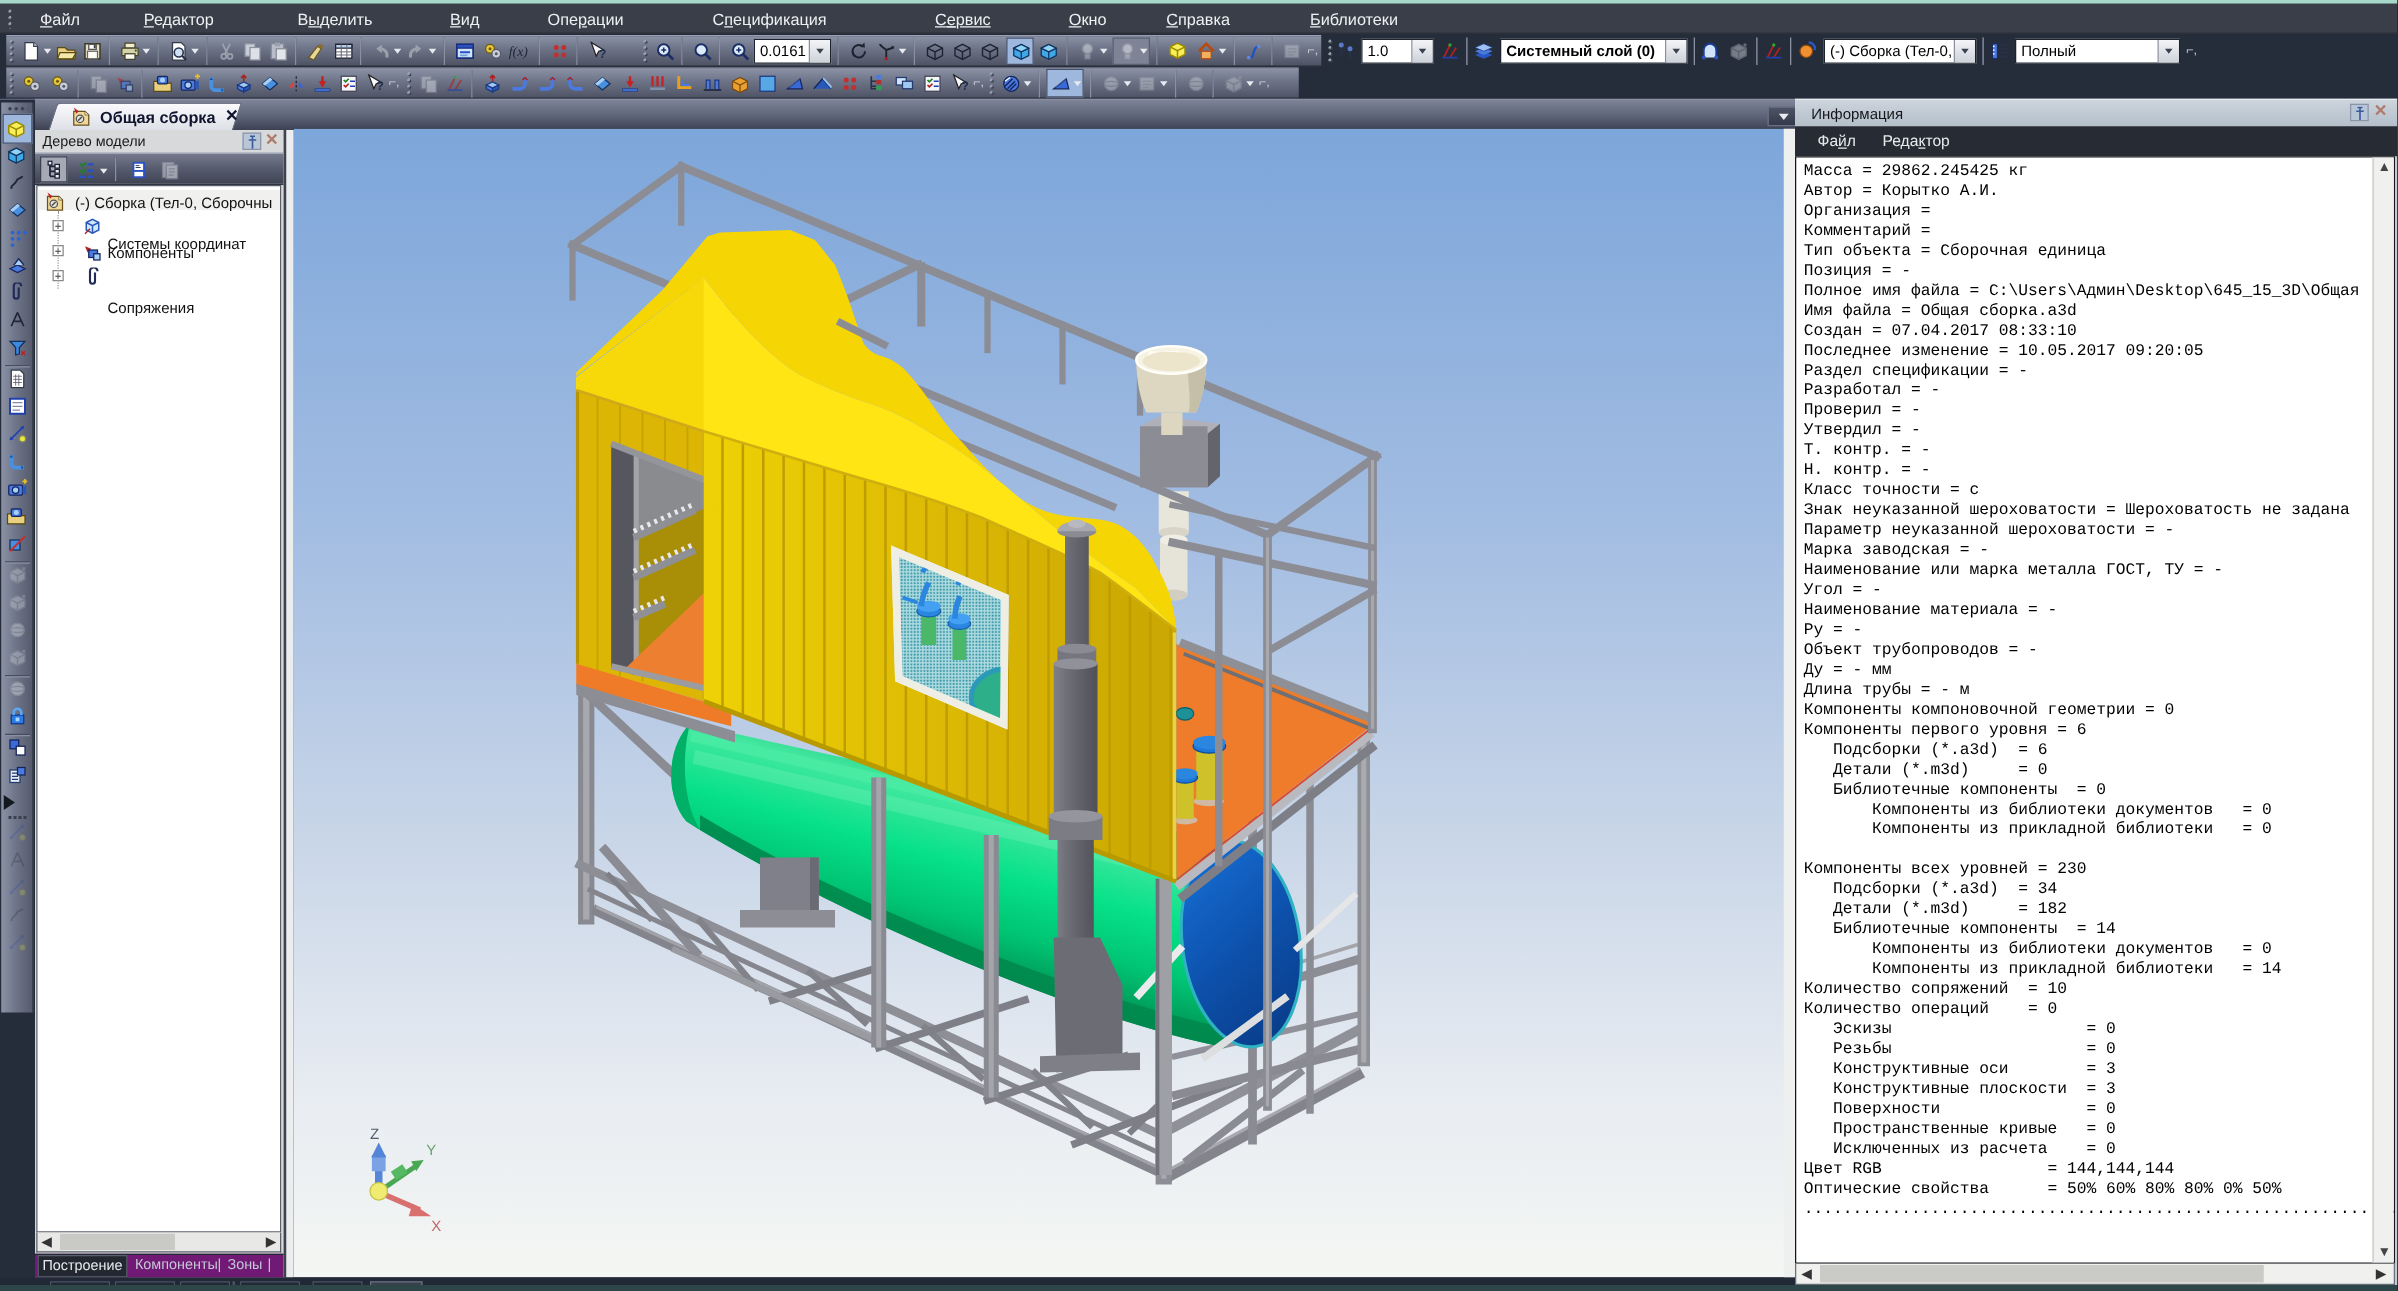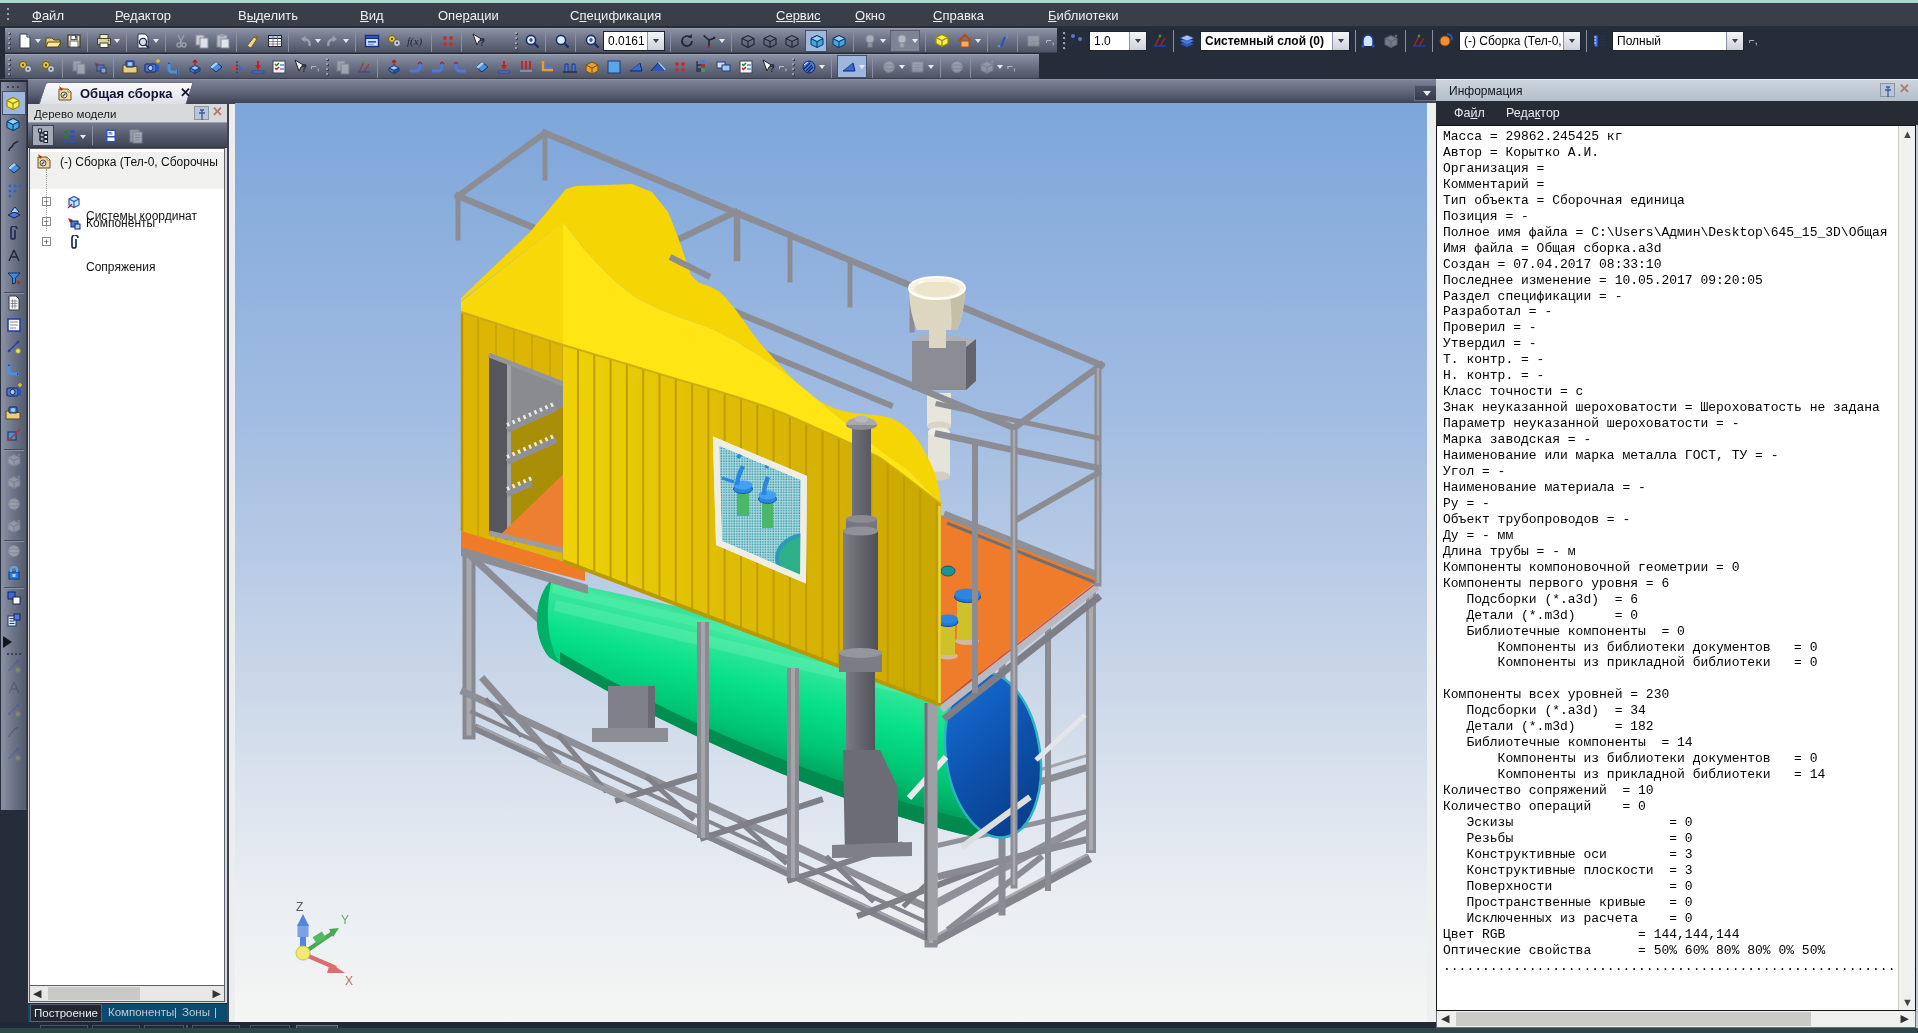--- a/index.html
+++ b/index.html
@@ -395,21 +395,21 @@
 
 <div class="ab" style="left:0;top:0;width:1918px;height:3px;background:#a7d9ca;"></div>
 <div class="ab" style="left:0;top:3px;width:1918px;height:24px;background:#3a3e48;border-bottom:1px solid #2a2e38;">
   <span class="hdots" style="margin-left:6px;height:16px;margin-top:4px;"></span>
   <span class="mi" style="position:absolute;left:32px;top:5px;"><u>Ф</u>айл</span>
   <span class="mi" style="position:absolute;left:115px;top:5px;"><u>Р</u>едактор</span>
   <span class="mi" style="position:absolute;left:238px;top:5px;">В<u>ы</u>делить</span>
   <span class="mi" style="position:absolute;left:360px;top:5px;"><u>В</u>ид</span>
   <span class="mi" style="position:absolute;left:438px;top:5px;">Опе<u>р</u>ации</span>
   <span class="mi" style="position:absolute;left:570px;top:5px;">С<u>п</u>ецификация</span>
-  <span class="mi" style="position:absolute;left:776px;top:5px;text-decoration:underline;">С<u>е</u>рвис</span>
+  <span class="mi" style="position:absolute;left:748px;top:5px;text-decoration:underline;">С<u>е</u>рвис</span>
   <span class="mi" style="position:absolute;left:855px;top:5px;"><u>О</u>кно</span>
   <span class="mi" style="position:absolute;left:933px;top:5px;"><u>С</u>правка</span>
   <span class="mi" style="position:absolute;left:1048px;top:5px;"><u>Б</u>иблиотеки</span>
 </div>
 <div class="ab raft" style="left:5px;top:28px;width:1052px;height:25px;display:flex;align-items:center;">
  <span class="hdots"></span>
  <svg class="ic" width="16" height="16">
         <use href="#doc"></use>
       </svg>
       <span class="dd"></span>
@@ -866,21 +866,21 @@
   <span class="dd ab" style="left:50px;top:2px;"></span>
   <div class="ab" style="left:64px;top:3px;width:1px;height:19px;background:#3c4250;border-right:1px solid #8a90a2;"></div>
   <svg class="ab" width="15" height="16" style="left:75px;top:5px;">
           <use href="#docb2"></use>
         </svg>
   <svg class="ab" width="16" height="16" style="left:100px;top:5px;opacity:.55;">
           <use href="#docg2"></use>
         </svg>
  </div>
  <div class="ab" style="left:1px;top:44px;width:196px;height:838px;background:#fff;border:1px solid #5a5f6a;overflow:hidden;font-size:12px;color:#111;">
-  <div style="position:relative;height:37px;background:#f0f0ee;margin-top:3px;">
+  <div style="position:relative;height:16px;background:#f0f0ee;margin-top:3px;">
     <svg width="17" height="17" style="position:absolute;left:6px;top:1px;">
             <use href="#asmroot"></use>
           </svg>
     <span style="position:absolute;left:30px;top:3px;white-space:nowrap;">(-) Сборка (Тел-0, Сборочны</span>
   </div>
   <div style="position:relative;height:20px;margin-top:4px;">
     <span style="position:absolute;left:12px;top:4px;width:9px;height:9px;border:1px solid #888;background:#fff;font-size:9px;line-height:8px;text-align:center;color:#333;">+</span>
     <svg width="16" height="16" style="position:absolute;left:36px;top:2px;">
             <use href="#syscoord"></use>
           </svg>
@@ -900,21 +900,21 @@
           </svg>
     <span style="position:absolute;left:56px;top:3px;white-space:nowrap;margin-top:24px;">Сопряжения</span>
   </div>
   <div style="position:absolute;left:16px;top:20px;width:1px;height:62px;border-left:1px dotted #999;"></div>
  </div>
  <div class="ab" style="left:1px;top:882px;width:196px;height:16px;background:#e8e8e6;border:1px solid #5a5f6a;border-top:none;">
    <span style="position:absolute;left:3px;top:1px;font-size:11px;color:#333;">◀</span>
    <span style="position:absolute;right:3px;top:1px;font-size:11px;color:#333;">▶</span>
    <div style="position:absolute;left:18px;top:1px;width:92px;height:13px;background:#c9c9c5;"></div>
  </div>
- <div class="ab" style="left:0;top:899px;width:199px;height:19px;background:#0c4a6e;border-top:1px solid #23272f;">
+ <div class="ab" style="left:0;top:899px;width:199px;height:19px;background:#701a75;border-top:1px solid #23272f;">
    <span style="position:absolute;left:2px;top:0px;width:72px;height:18px;background:#23272f;border:1px solid #5a6070;color:#e8eaf0;font-size:11.5px;text-align:center;line-height:17px;">Построение</span>
    <span style="position:absolute;left:80px;top:2px;color:#c3c8d4;font-size:11.5px;">Компоненты</span>
    <span style="position:absolute;left:146px;top:2px;color:#c3c8d4;font-size:11.5px;">|</span>
    <span style="position:absolute;left:154px;top:2px;color:#c3c8d4;font-size:11.5px;">Зоны</span>
    <span style="position:absolute;left:186px;top:2px;color:#c3c8d4;font-size:11.5px;">|</span>
  </div>
 </div>
 <div class="ab" style="left:227px;top:104px;width:8px;height:918px;background:#ecedee;border-left:2px solid #3e434e;"></div>
 
 <svg class="ab" style="left:235px;top:103px;" width="1201" height="919" viewBox="235 103 1201 919">

